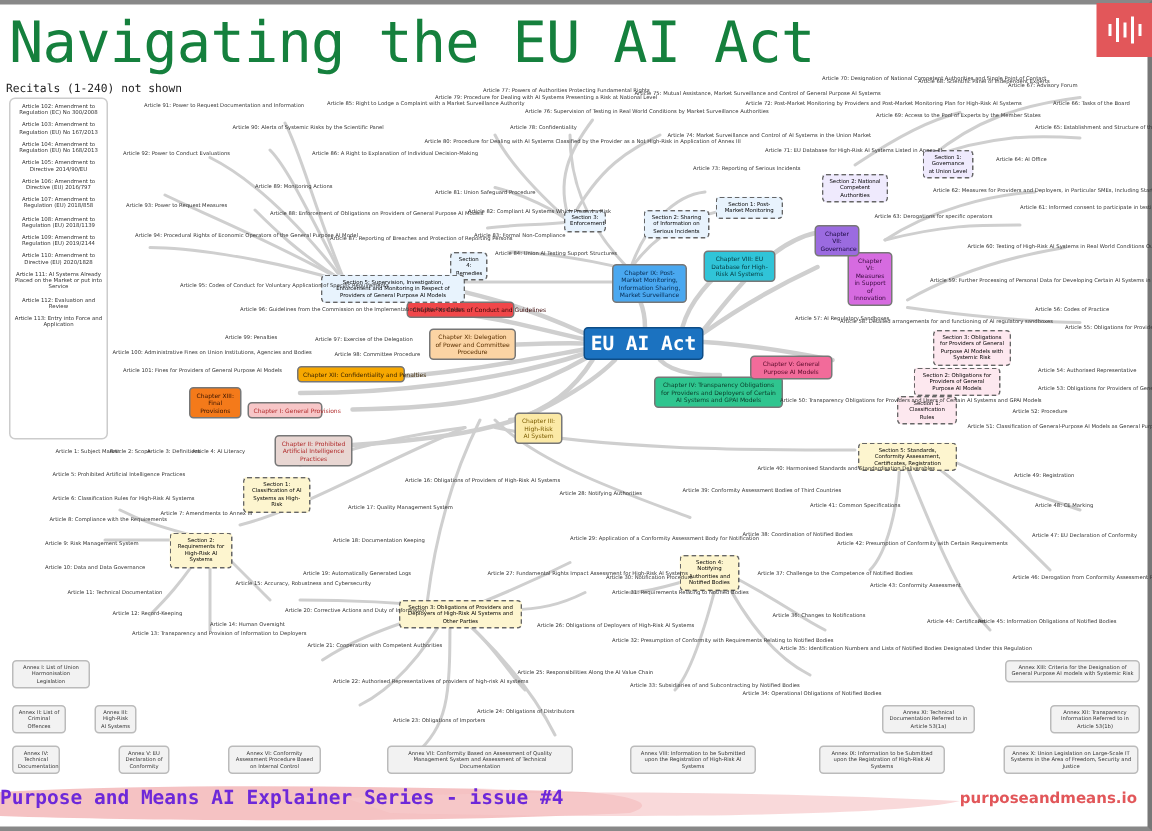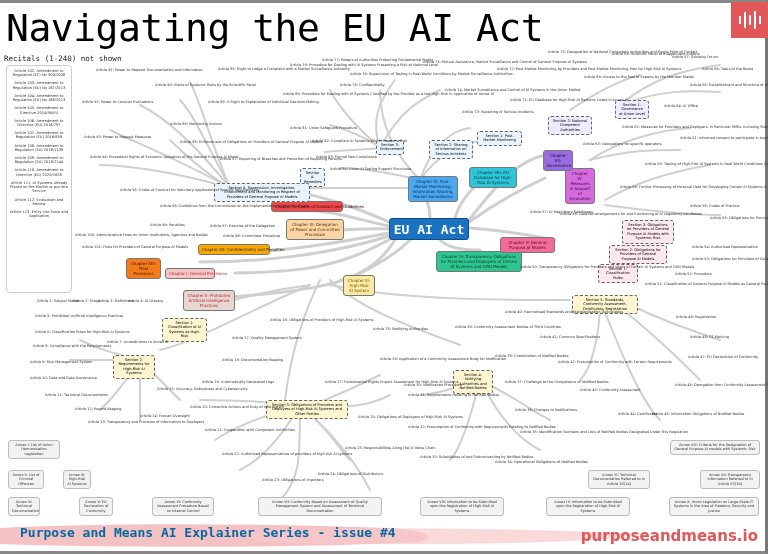--- a/index.html
+++ b/index.html
@@ -1,33 +1,33 @@
 <!DOCTYPE html>
 <html><head>
 <meta charset="utf-8">
 <style>
   * { box-sizing: border-box; margin: 0; padding: 0; }
   html, body { width: 768px; height: 554px; overflow: hidden; background: #ffffff; }
   body { font-family: "DejaVu Sans", sans-serif; position: relative; }
   .frame { position: absolute; left: 0; top: 0; width: 768px; height: 554px; background: #fff; border-top: 3px solid #888; border-bottom: 3px solid #888; border-right: 3px solid #777; }
-  .title { position: absolute; left: 6px; top: 6px; font-family: "DejaVu Sans Mono", monospace; font-size: 38px; color: #000000; letter-spacing: -0.5px; }
+  .title { position: absolute; left: 6px; top: 6px; font-family: "DejaVu Sans Mono", monospace; font-size: 38px; color: #15803d; letter-spacing: -0.5px; }
   .logo { position: absolute; left: 731px; top: 2px; width: 37px; height: 36px; background: #e2575a; display: flex; align-items: center; justify-content: center; gap: 3px; }
   .logo i { display: block; width: 2px; background: #fff; }
   .recitals { position: absolute; left: 4px; top: 54px; font-family: "DejaVu Sans Mono", monospace; font-size: 7.5px; color: #222; }
   .sidebar { position: absolute; left: 6px; top: 65px; width: 66px; height: 228px; border: 1px solid #ccc; border-radius: 4px; background: #fff; }
   .sb-item { font-size: 3.6px; text-align: center; color: #333; line-height: 1.2; margin: 3px 1px 3.8px; }
   svg.links { position: absolute; left: 0; top: 0; }
   .node { position: absolute; font-size: 3.5px; text-align: center; line-height: 1.25; color: #333; white-space: nowrap; }
   .box { position: absolute; font-size: 4px; text-align: center; line-height: 1.25; padding: 2px 3px; border-radius: 3px; white-space: nowrap; border: 1px solid #777; }
   .sect { position: absolute; font-size: 3.6px; text-align: center; line-height: 1.25; padding: 2px 3px; border-radius: 3px; white-space: nowrap; border: 1px dashed #666; }
   .root { position: absolute; left: 389px; top: 218px; width: 80px; height: 22px; background: #1b72c0; color: #fff; border-radius: 3px; border: 1px solid #0e4d86; font-family: "DejaVu Sans Mono", monospace; font-size: 13px; font-weight: bold; display: flex; align-items: center; justify-content: center; }
   .annex { position: absolute; font-size: 3.5px; text-align: center; line-height: 1.25; padding: 2px 3px; border: 1px solid #bbb; border-radius: 3px; background: #f2f2f2; color: #333; white-space: nowrap; }
   .footer-band { position: absolute; left: 0; top: 522px; width: 768px; height: 28px; }
-  .footer-text { position: absolute; left: 20px; top: 525px; font-family: "DejaVu Sans Mono", monospace; font-size: 13px; font-weight: bold; color: #0369a1; }
-  .footer-url { position: absolute; right: 10px; top: 527px; font-family: "DejaVu Sans", sans-serif; font-size: 15px; font-weight: bold; color: #e2575a; }
+  .footer-text { position: absolute; left: 0; top: 525px; font-family: "DejaVu Sans Mono", monospace; font-size: 13px; font-weight: bold; color: #6d28d9; }
+  .footer-url { position: absolute; right: 10px; top: 527px; font-family: "DejaVu Sans", sans-serif; font-size: 10px; font-weight: bold; color: #e2575a; }
 </style>
 </head>
 <body>
 
 <div class="frame"></div>
 
 <div class="title">Navigating the EU AI Act</div>
 <div class="logo">
   <i style="height:8px"></i>
     <i style="height:16px"></i>

